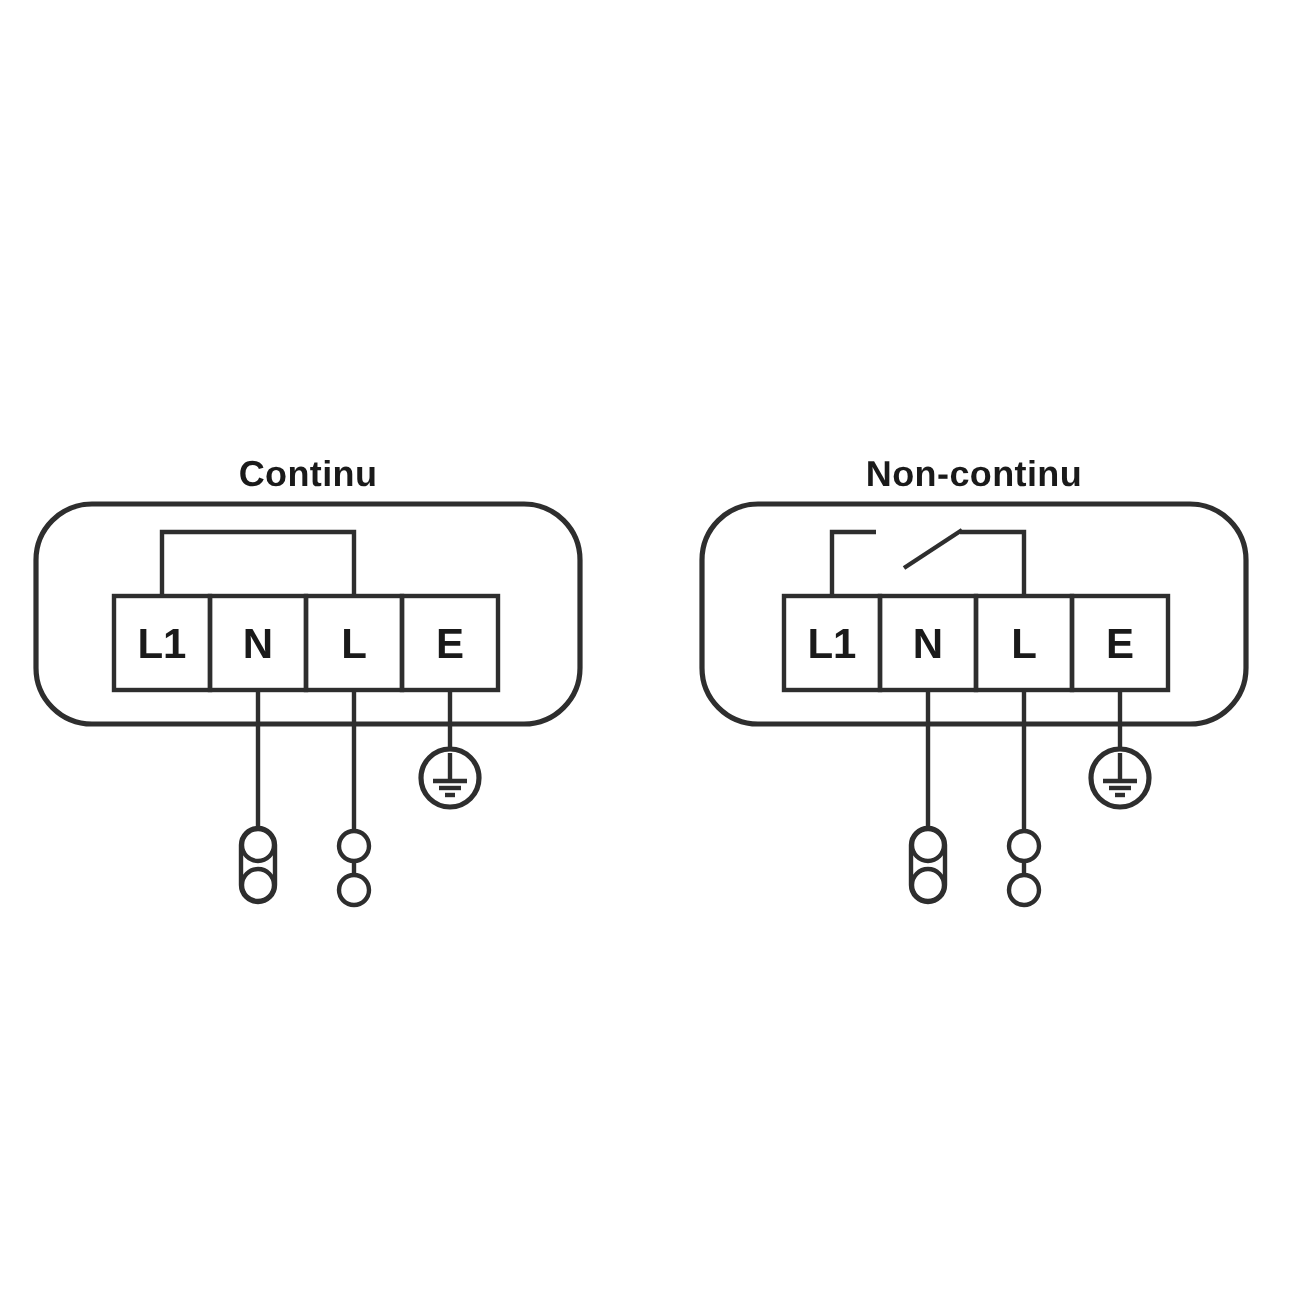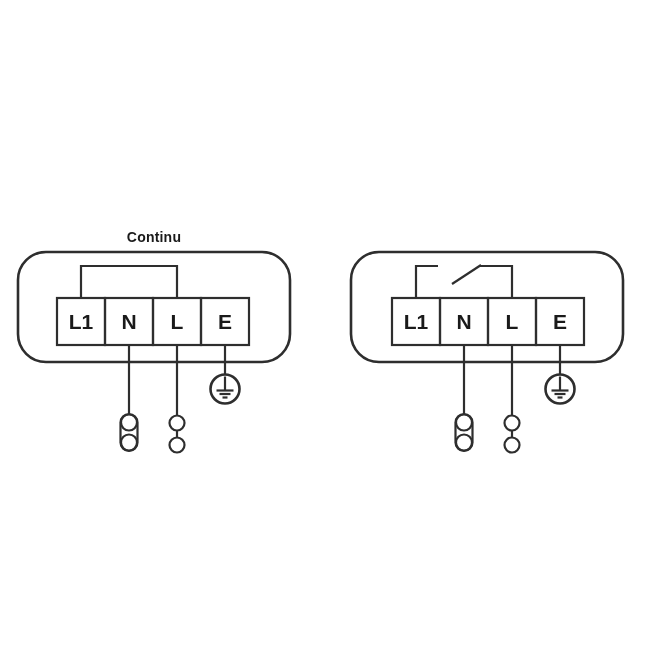--- a/index.html
+++ b/index.html
@@ -18,21 +18,21 @@
     position: relative;
     width: 650px; height: 650px;
     background: var(--bg);
   }
   .diagram-title {
     position: absolute;
     top: 227px;
     width: 272px;
     text-align: center;
     font-weight: bold;
-    font-size: 14px;
+    font-size: 18px;
     line-height: 21px;
     color: var(--label);
     letter-spacing: 0.2px;
   }
   .diagram-title.left  { left: 18px; }
   .diagram-title.right { left: 351px; }
   svg.drawing {
     position: absolute;
     left: 0; top: 0;
     width: 650px; height: 650px;
@@ -53,20 +53,21 @@
     text-anchor: middle;
   }
 </style>
 </head>
 <body>
 
 <div class="canvas">
 
   <div class="diagram-title left">Continu</div>
 
+  <div class="diagram-title right">Non-continu</div>
 
   <svg class="drawing" viewBox="0 0 650 650">
 
     <g>
       <rect class="ln thick" x="18" y="252" width="272" height="110" rx="28"></rect>
 
       <polyline class="ln" points="81,298 81,266 177,266 177,298"></polyline>
 
       <g>
         <rect class="ln" x="57" y="298" width="48" height="47"></rect>

